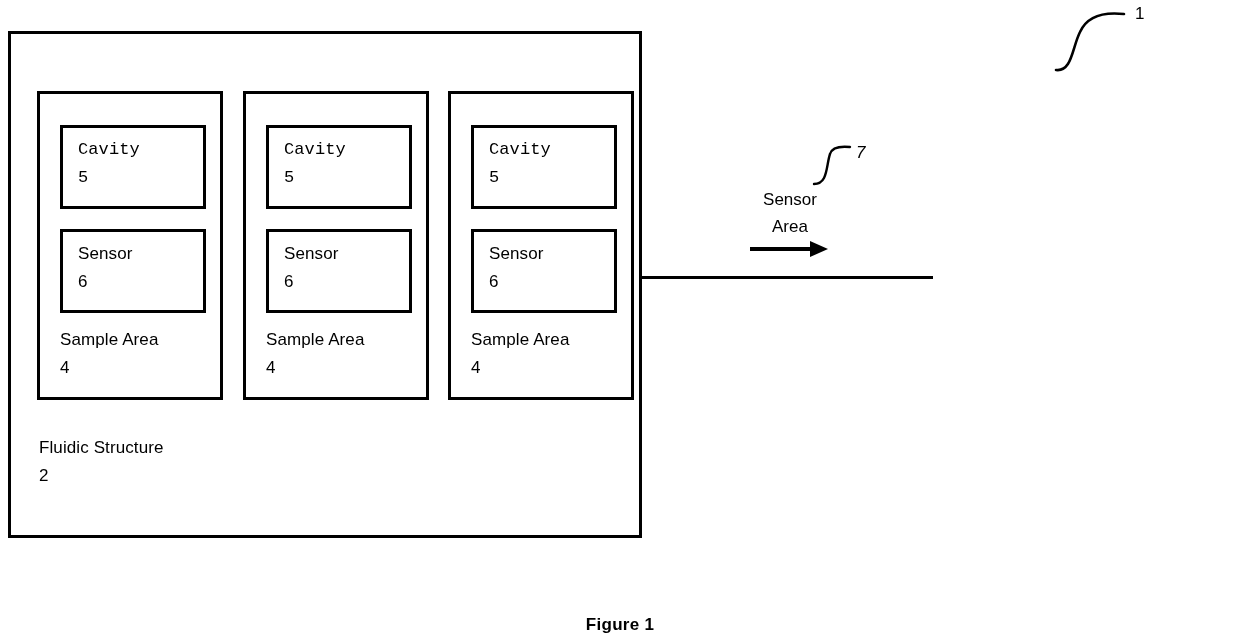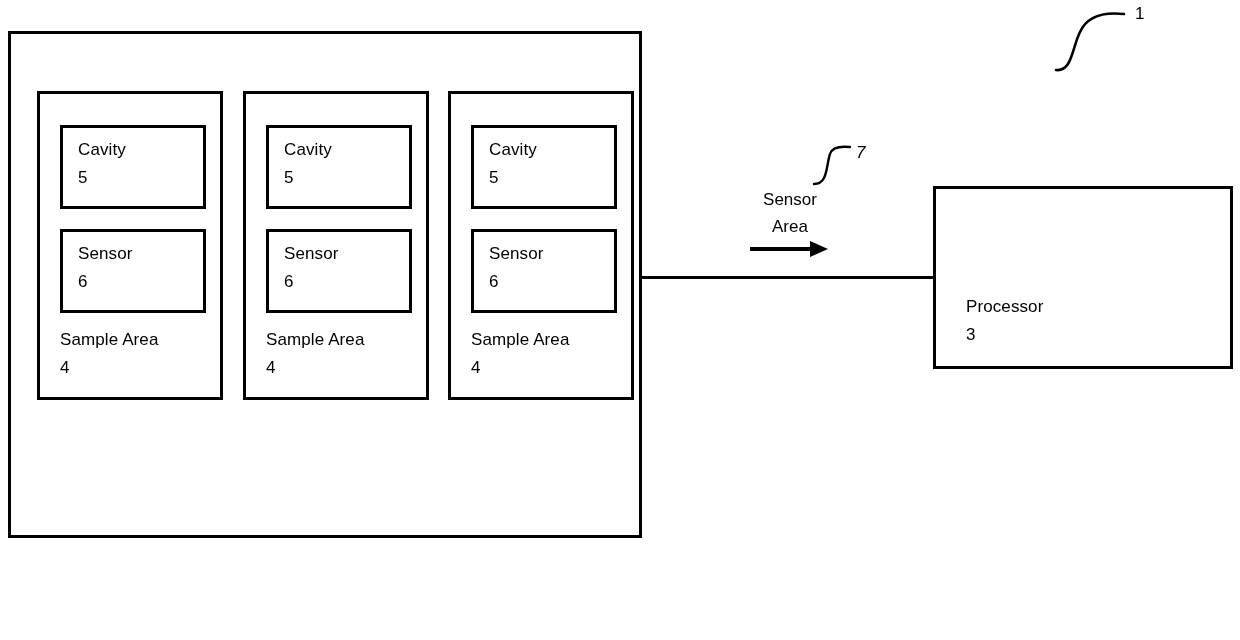--- a/index.html
+++ b/index.html
@@ -29,21 +29,21 @@
   }
 
   #fluidic-structure { left: 8px;  top: 31px;  width: 634px; height: 507px; }
 
   .sample-area { top: 57px; width: 186px; height: 309px; }
   #sample-area-1 { left: 26px;  }
   #sample-area-2 { left: 232px; }
   #sample-area-3 { left: 437px; }
 
   .inner-box { left: 20px; width: 146px; }
-  .cavity-box { top: 31px; height: 84px; }
+  .cavity-box { top: 31px; height: 84px; font-family: Liberation Mono, monospace; }
   .sensor-box { top: 135px; height: 84px; }
 
   #processor { left: 933px; top: 186px; width: 300px; height: 183px; }
 
   
   .label {
     position: absolute;
     font-size: 17px;
     line-height: 19px;
     white-space: nowrap;
@@ -194,45 +194,44 @@
           <span>Sensor</span>
           <span class="ref">6</span>
         </div>
       </div>
       <div class="label sample-label">
         <span>Sample Area</span>
         <span class="ref">4</span>
       </div>
     </div>
 
+    <div class="label" id="fluidic-label">
+      <span>Fluidic Structure</span>
+      <span class="ref">2</span>
+    </div>
   </div>
 
   <div id="connector"></div>
 
   <div id="sensor-data-label">
     <span>Sensor</span><br>
     <span>Area</span>
   </div>
 
   <svg id="sensor-data-arrow" viewBox="0 0 82 22" xmlns="http://www.w3.org/2000/svg">
     <line x1="2" y1="11" x2="64" y2="11" stroke="#000000" stroke-width="4"></line>
     <polygon points="62,3 80,11 62,19" fill="#000000"></polygon>
   </svg>
 
   <svg id="leader-7" viewBox="0 0 60 50" xmlns="http://www.w3.org/2000/svg">
     <path d="M 6 46 C 20 46 18 28 22 16 C 24 9 32 8 42 9" fill="none" stroke="#000000" stroke-width="2.4" stroke-linecap="round"></path>
   </svg>
   <div id="ref-7">7</div>
 
-  <div class="box" id="processor">
-    <div class="label" id="processor-label">
-      <span>Processor</span>
-      <span class="ref">3</span>
-    </div>
-  </div>
 
   <svg id="leader-1" viewBox="0 0 90 75" xmlns="http://www.w3.org/2000/svg">
     <path d="M 6 66 C 22 68 22 44 30 28 C 38 10 56 8 74 10" fill="none" stroke="#000000" stroke-width="2.6" stroke-linecap="round"></path>
   </svg>
   <div id="ref-1">1</div>
 
+  <div id="figure-caption">Figure 1</div>
 
 </div>
 
 </body></html>

